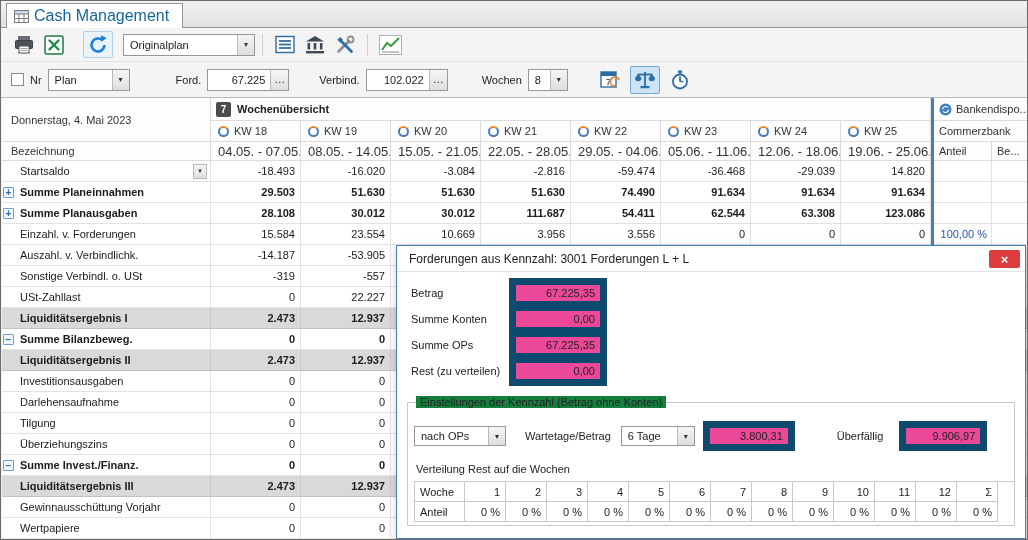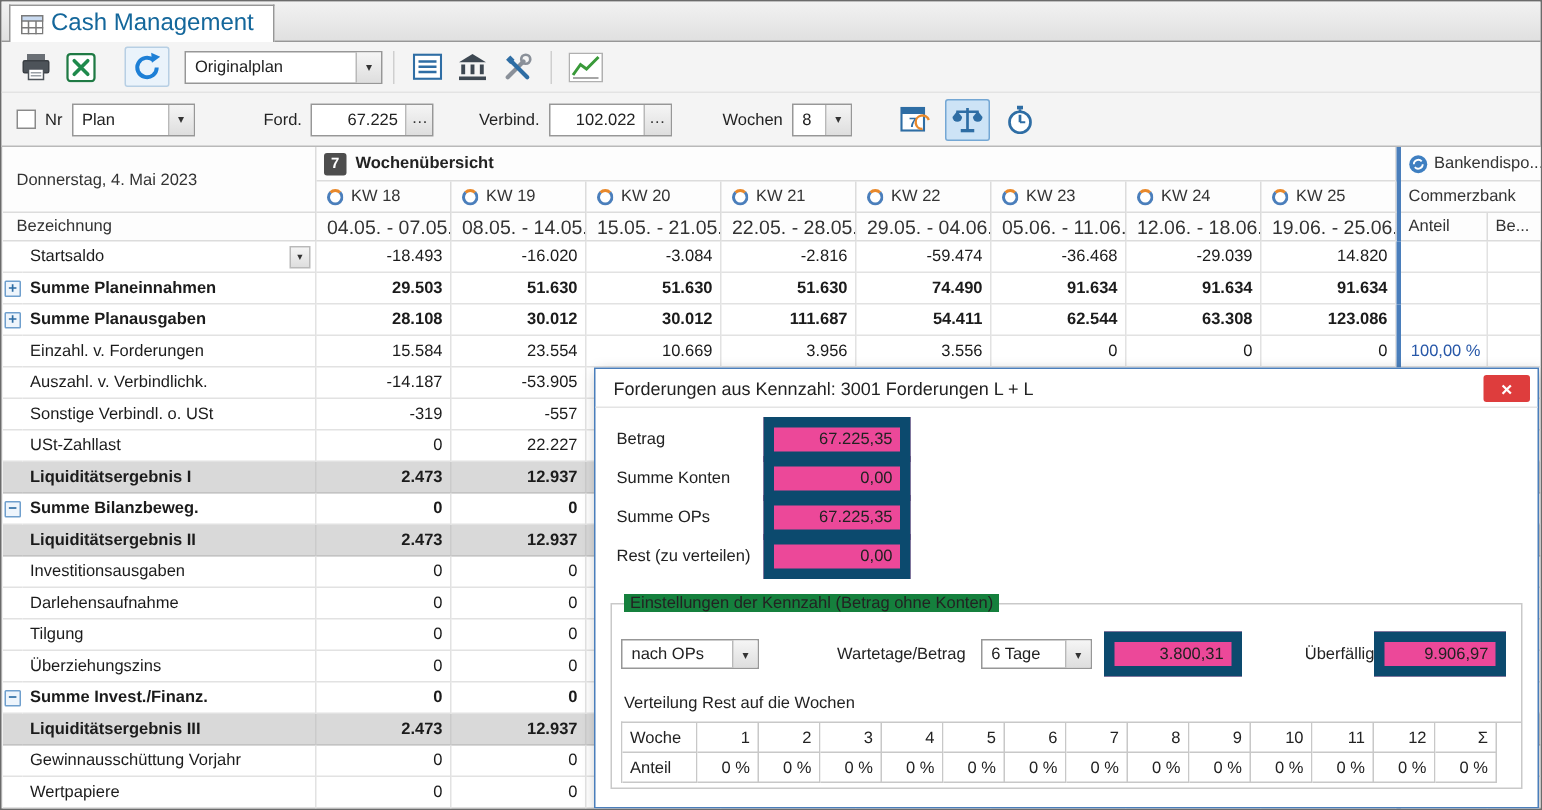--- a/index.html
+++ b/index.html
@@ -633,28 +633,28 @@
           <span class="dval">0,00</span>
         </div>
       </div>
     <div class="fieldset">
       <div class="legend">Einstellungen der Kennzahl (Betrag ohne Konten)</div>
       <div class="fsrow">
         <div class="combo" style="width:92px;height:20px">
           <span class="ctxt">nach OPs</span>
           <span class="carr">▾</span>
         </div>
-        <span style="margin-left:52px">Wartetage/Betrag</span>
+        <span style="margin-left:19px">Wartetage/Betrag</span>
         <div class="combo" style="width:74px;height:20px;margin-left:10px">
           <span class="ctxt">6 Tage</span>
           <span class="carr">▾</span>
         </div>
         <span class="dval" style="width:92px;margin-left:8px">3.800,31</span>
         <span style="margin-left:42px">Überfällig</span>
-        <span class="dval" style="width:88px;margin-left:0">9.906,97</span>
+        <span class="dval" style="width:88px;margin-left:16px">9.906,97</span>
       </div>
       <div class="dist">Verteilung Rest auf die Wochen</div>
       <div class="wtable" id="week-table">
           <div class="wt-c wt-l">Woche</div>
           <div class="wt-c">1</div>
           <div class="wt-c">2</div>
           <div class="wt-c">3</div>
           <div class="wt-c">4</div>
           <div class="wt-c">5</div>
           <div class="wt-c">6</div>

